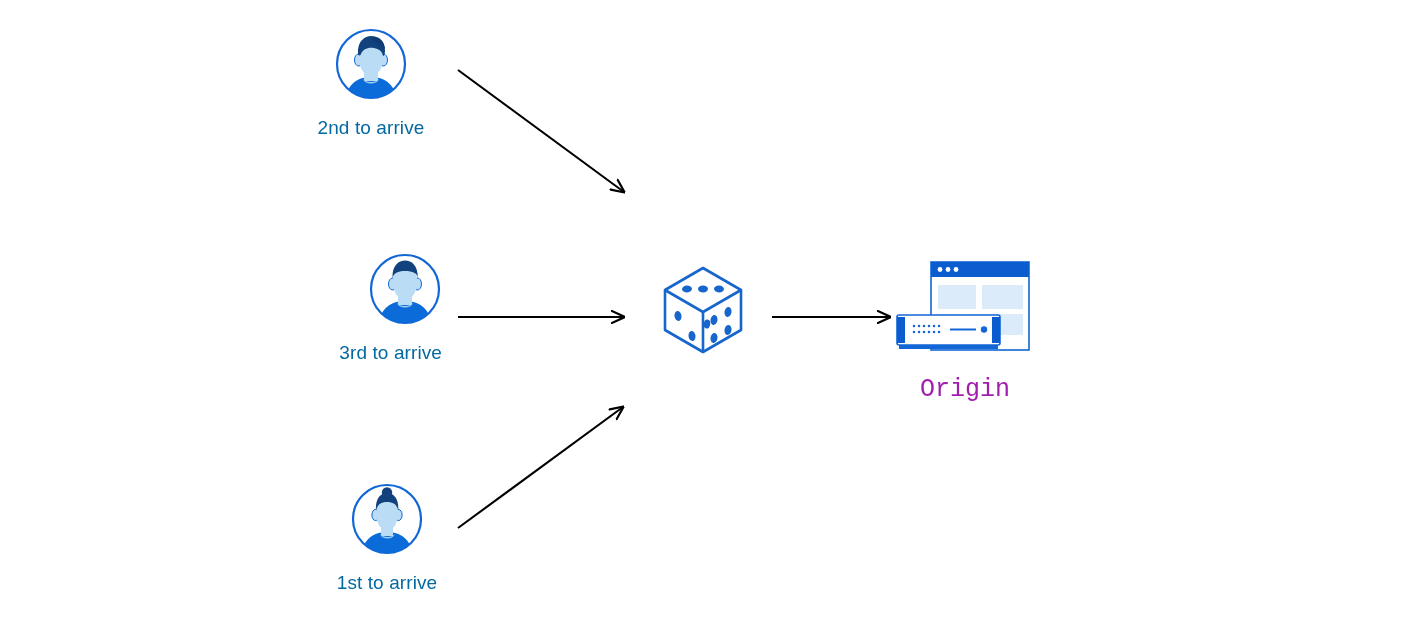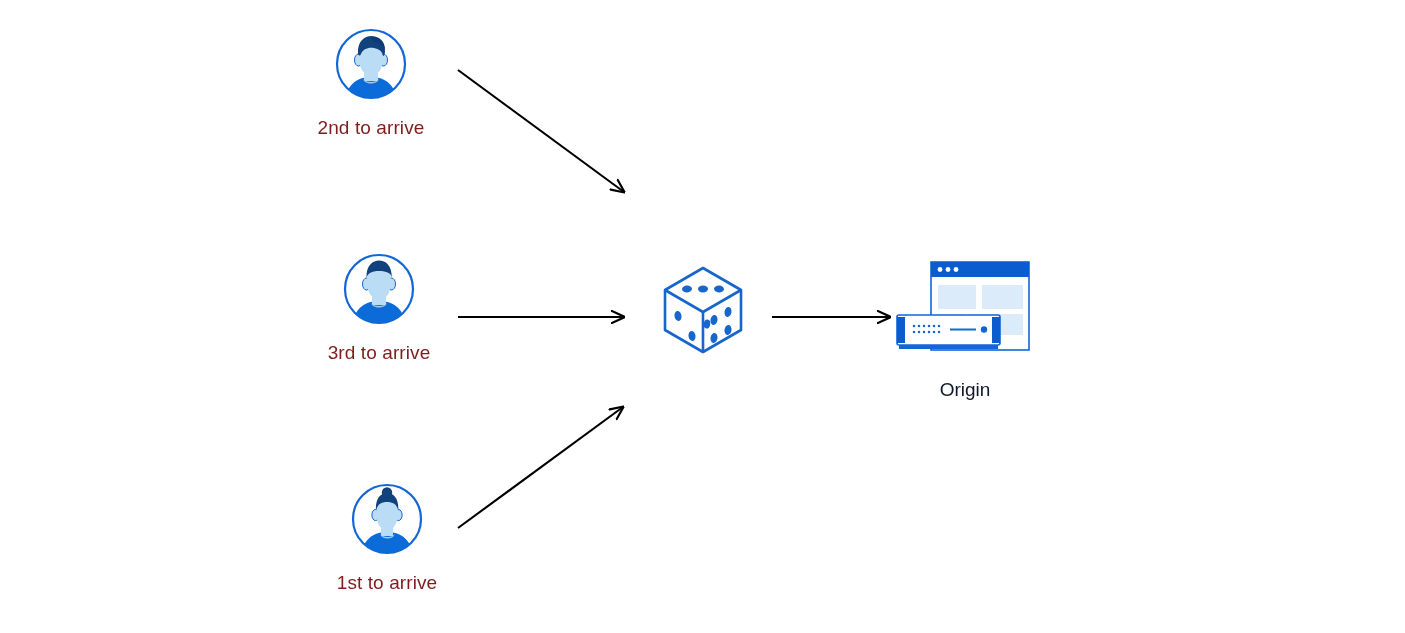--- a/index.html
+++ b/index.html
@@ -27,31 +27,32 @@
     align-items: center;
   }
   .avatar-wrap {
     width: 74px;
     height: 74px;
   }
   .node-label {
     margin-top: 16px;
     font-size: 19px;
     line-height: 22px;
-    color: #7f1d1d;
+    color: #0369a1;
     font-family: "Liberation Sans", sans-serif;
     white-space: nowrap;
     letter-spacing: 0.1px;
   }
   .origin-label {
     margin-top: 14px;
-    font-size: 19px;
+    font-size: 25px;
     line-height: 22px;
-    color: #0f172a;
+    color: #a21caf;
     white-space: nowrap;
+    font-family: Liberation Mono, monospace;
   }
   .arrows-layer {
     position: absolute;
     left: 0;
     top: 0;
     width: 1405px;
     height: 633px;
     pointer-events: none;
   }
   .dice-wrap {
@@ -110,21 +111,21 @@
           <ellipse cx="49.5" cy="33" rx="4" ry="6" fill="#BBDCF5" stroke="#1266D6" stroke-width="1"></ellipse>
           <path d="M25 30 C25 17 33 12 37 12 C41 12 49 17 49 30 C49 41 45 48 37 48 C29 48 25 41 25 30 Z" fill="#BBDCF5"></path>
           <path d="M24 27 C23 14 31 9 37 9 C45 9 51 14 51 24 C51 27 50 29 49 29 C48 24 45 22 40 21 C34 20 29 22 27 27 C26 29 25 29 24 27 Z" fill="#11427E"></path>
           <path d="M38 10 C46 10 51 15 51 23 C49 19 45 16 39 15 Z" fill="#0F3A73"></path>
         </g>
       </svg>
     </div>
     <div class="node-label">2nd to arrive</div>
   </div>
 
-  <div class="node" style="left:324px; top:252px; width:110px;">
+  <div class="node" style="left:332px; top:252px; width:110px;align-items:flex-end;">
     <div class="avatar-wrap">
       <svg viewBox="0 0 74 74" width="74" height="74" xmlns="http://www.w3.org/2000/svg">
         <defs>
             <clipPath id="clip3rd">
               <circle cx="37" cy="37" r="34"></circle>
             </clipPath>
           </defs>
         <circle cx="37" cy="37" r="34" fill="#ffffff" stroke="#1266D6" stroke-width="2.2"></circle>
         <g clip-path="url(#clip3rd)">
           <path d="M11 74 C11 57 23 49 37 49 C51 49 63 57 63 74 Z" fill="#0B6BD8"></path>

